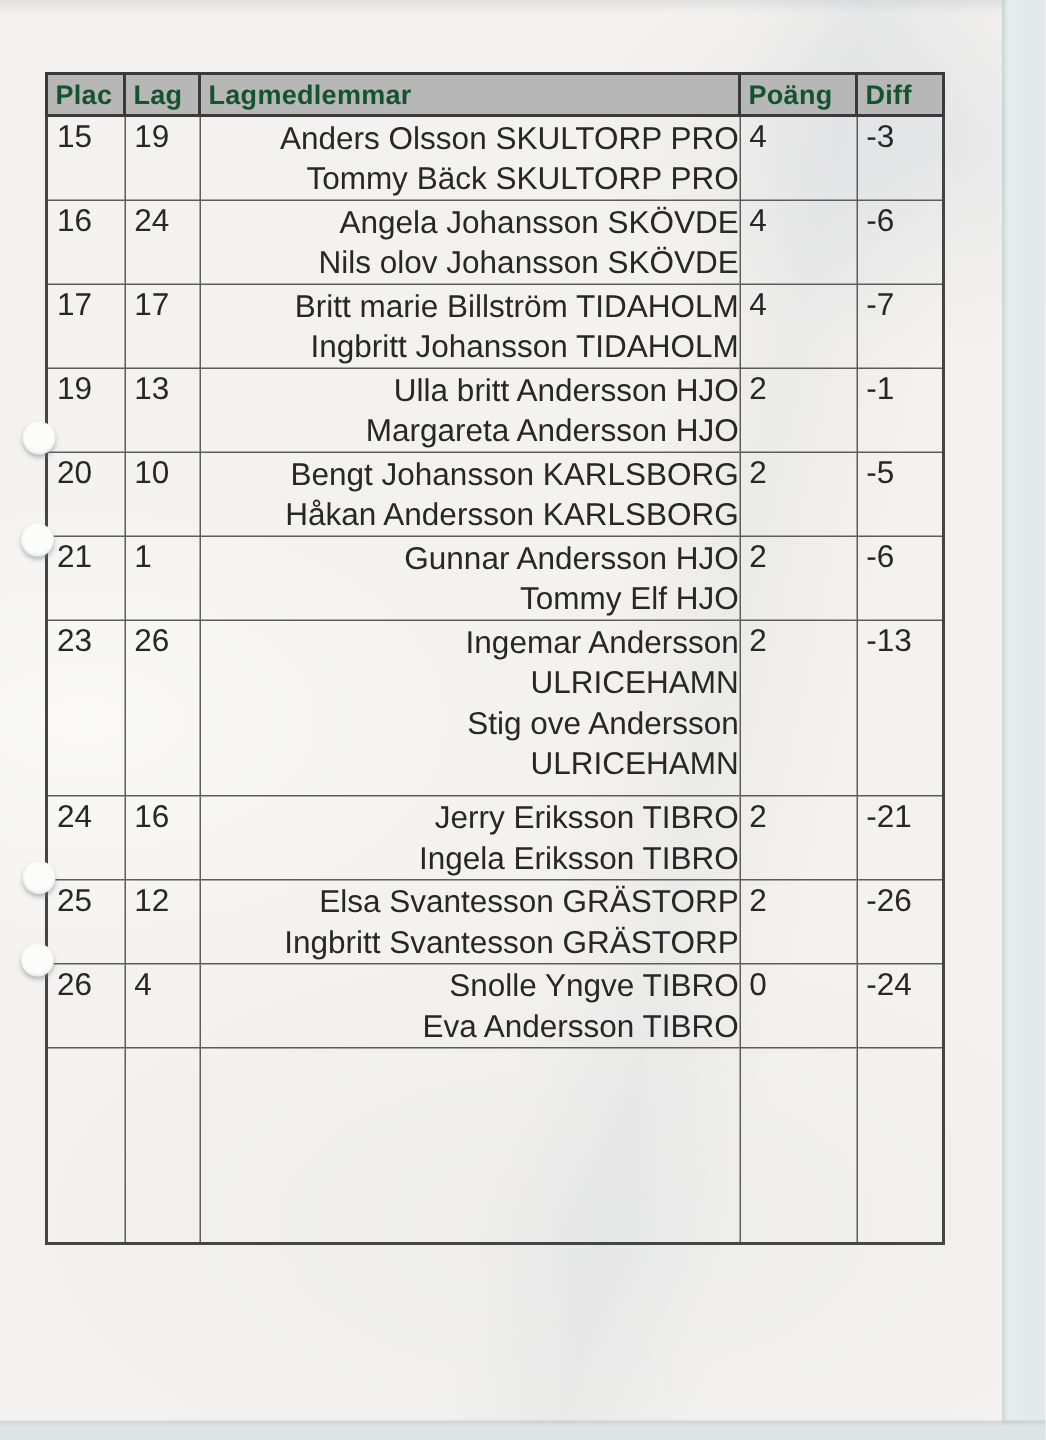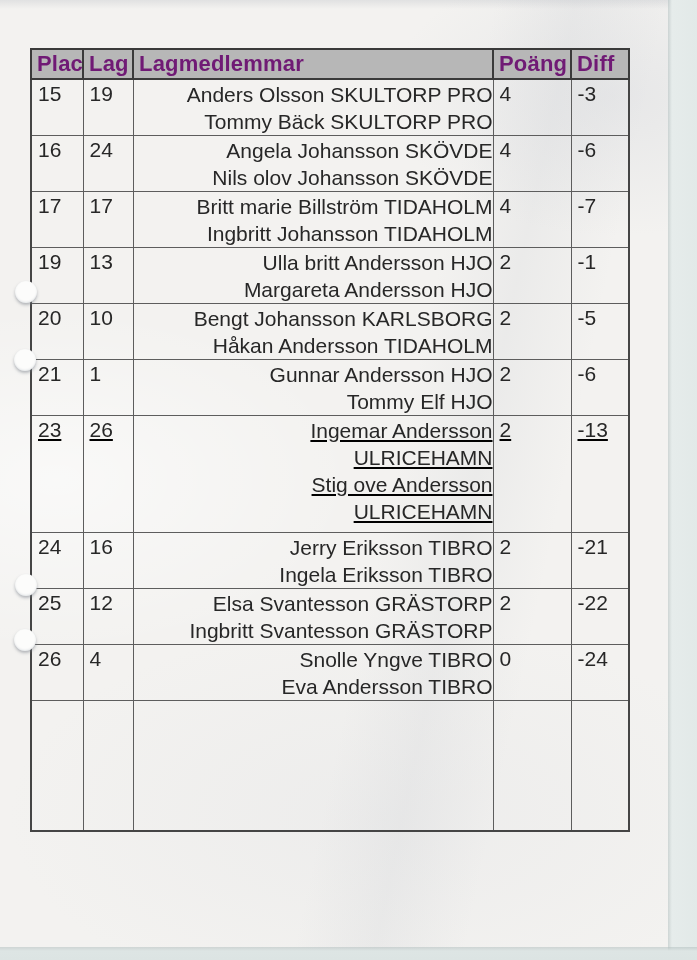--- a/index.html
+++ b/index.html
@@ -41,37 +41,37 @@
     left: 30px;
     top: 48px;
     width: 598px;
     border-collapse: collapse;
     table-layout: fixed;
     border: 2px solid #454545;
   }
   table.results th {
     background: #b7b7b7;
     border: 2px solid #3a3a3a;
-    font-size: 22px;
+    font-size: 18px;
     font-weight: bold;
-    color: #701a75;
+    color: #14532d;
     text-align: left;
     padding: 1px 0 1px 5px;
     height: 24px;
     letter-spacing: 0.2px;
   }
   table.results td {
     border: 1px solid #5d5d5d;
     vertical-align: top;
     font-size: 21px;
     color: #272727;
     background: transparent;
   }
   tbody tr { height: 55px; }
-  tbody tr.tall { height: 117px; text-decoration: underline; }
+  tbody tr.tall { height: 117px; }
   tbody tr.empty-row { height: 130px; }
   td[data-name="plac-cell"],
   td[data-name="lag-cell"],
   td[data-name="poang-cell"],
   td[data-name="diff-cell"] {
     padding: 2px 0 0 6px;
   }
   td[data-name="members-cell"] { padding: 1px 0 0 8px; }
   div[data-name="member-line"] {
     line-height: 27px;
@@ -156,21 +156,21 @@
             <div data-name="member-line">Margareta Andersson HJO</div>
           </td>
           <td data-name="poang-cell">2</td>
           <td data-name="diff-cell">-1</td>
         </tr>
         <tr data-name="table-row">
           <td data-name="plac-cell">20</td>
           <td data-name="lag-cell">10</td>
           <td data-name="members-cell">
             <div data-name="member-line">Bengt Johansson KARLSBORG</div>
-            <div data-name="member-line">Håkan Andersson TIDAHOLM</div>
+            <div data-name="member-line">Håkan Andersson KARLSBORG</div>
           </td>
           <td data-name="poang-cell">2</td>
           <td data-name="diff-cell">-5</td>
         </tr>
         <tr data-name="table-row">
           <td data-name="plac-cell">21</td>
           <td data-name="lag-cell">1</td>
           <td data-name="members-cell">
             <div data-name="member-line">Gunnar Andersson HJO</div>
             <div data-name="member-line">Tommy Elf HJO</div>
@@ -201,21 +201,21 @@
           <td data-name="diff-cell">-21</td>
         </tr>
         <tr data-name="table-row">
           <td data-name="plac-cell">25</td>
           <td data-name="lag-cell">12</td>
           <td data-name="members-cell">
             <div data-name="member-line">Elsa Svantesson GRÄSTORP</div>
             <div data-name="member-line">Ingbritt Svantesson GRÄSTORP</div>
           </td>
           <td data-name="poang-cell">2</td>
-          <td data-name="diff-cell">-22</td>
+          <td data-name="diff-cell">-26</td>
         </tr>
         <tr data-name="table-row">
           <td data-name="plac-cell">26</td>
           <td data-name="lag-cell">4</td>
           <td data-name="members-cell">
             <div data-name="member-line">Snolle Yngve TIBRO</div>
             <div data-name="member-line">Eva Andersson TIBRO</div>
           </td>
           <td data-name="poang-cell">0</td>
           <td data-name="diff-cell">-24</td>

